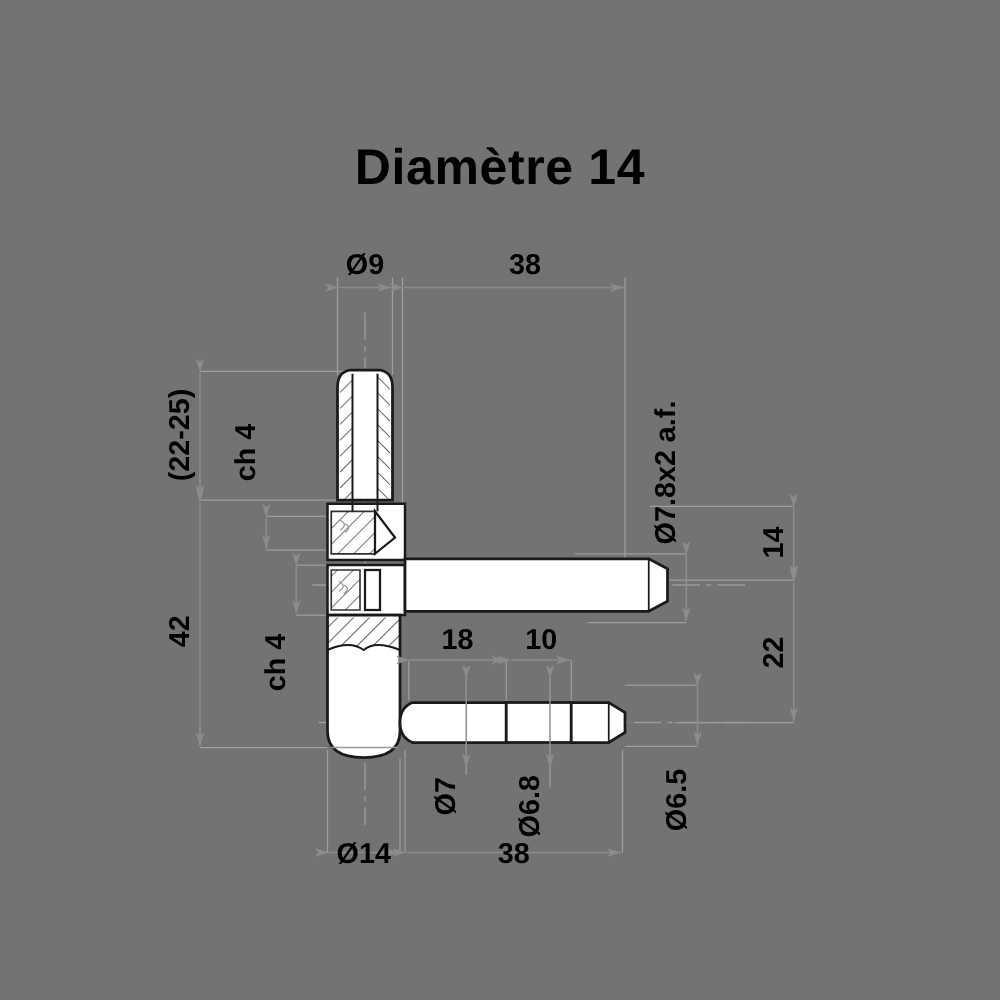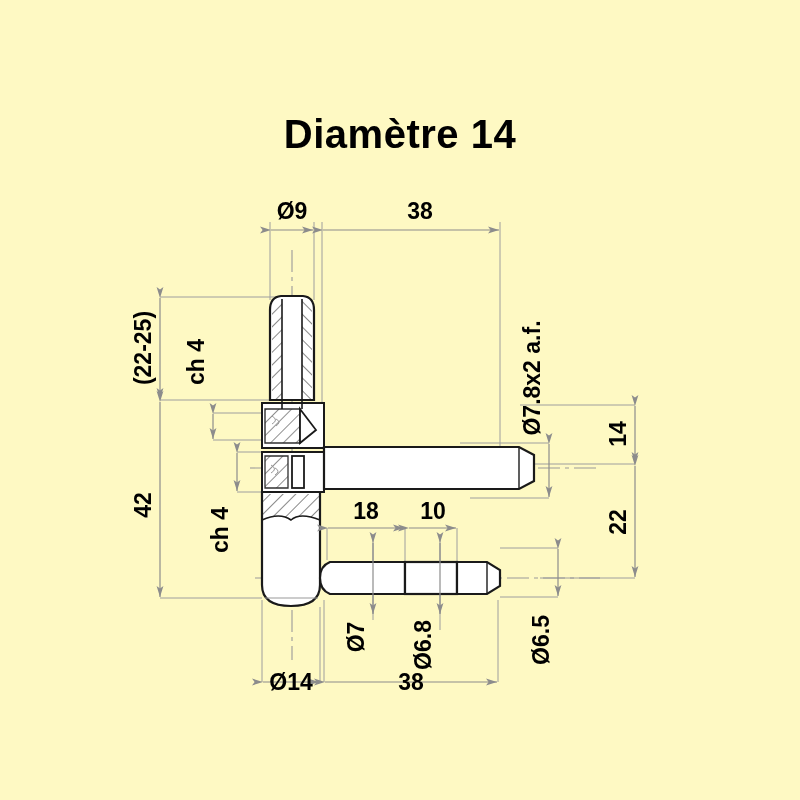--- a/index.html
+++ b/index.html
@@ -12,21 +12,21 @@
     width: 800px;
     height: 800px;
     font-family: "Liberation Sans", sans-serif;
     overflow: hidden;
     position: relative;
   }
   #sheet {
     position: relative;
     width: 800px;
     height: 800px;
-    background: #fef9c3;
+    background: #737373;
   }
   #drawing-title {
     position: absolute;
     left: 0;
     top: 112px;
     width: 800px;
     text-align: center;
     font-family: "Liberation Sans", sans-serif;
     font-size: 40px;
     font-weight: bold;

